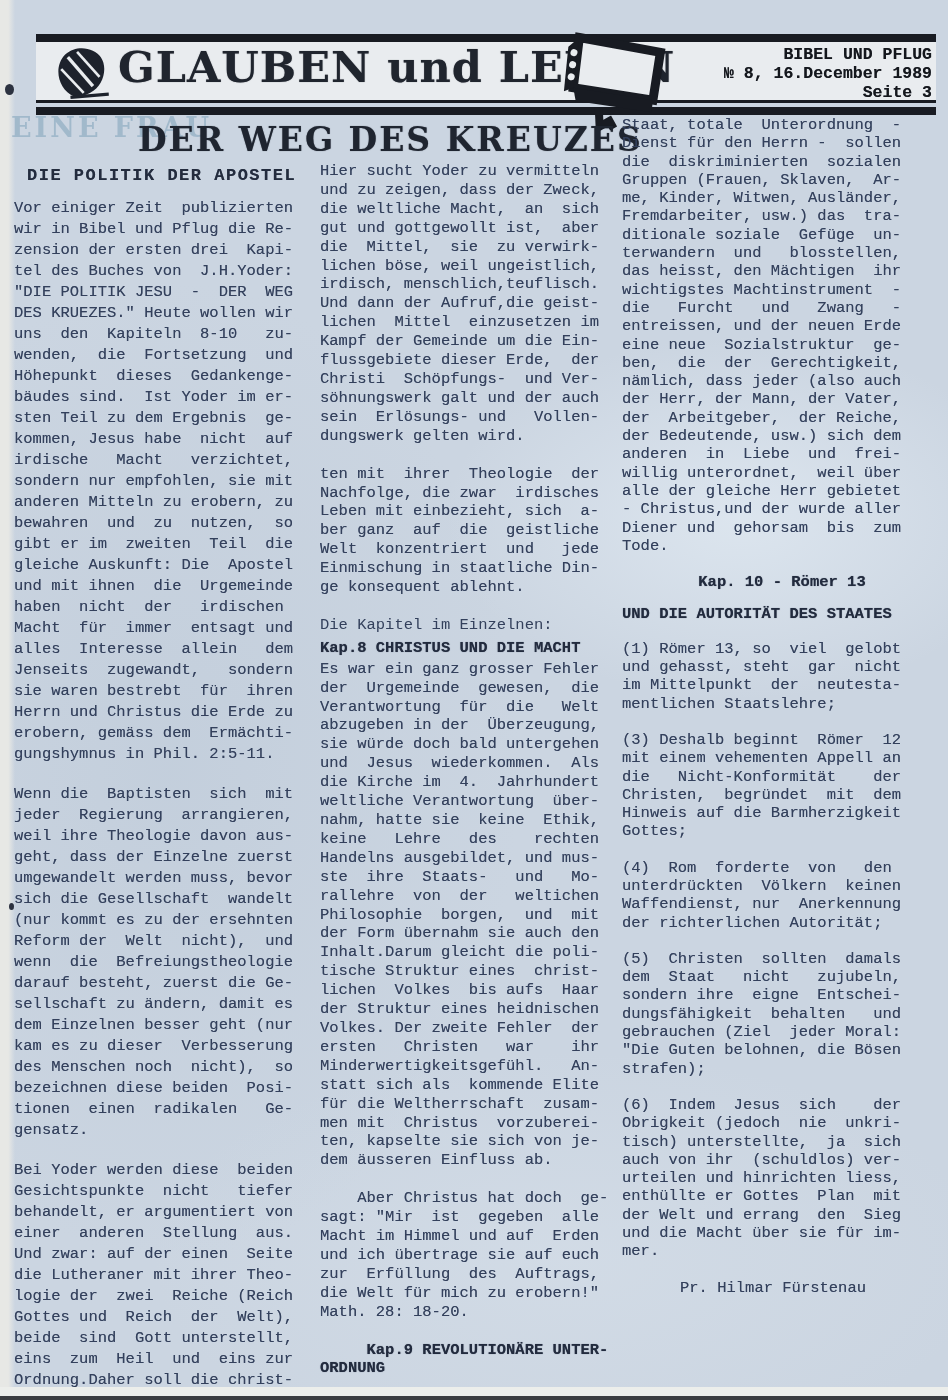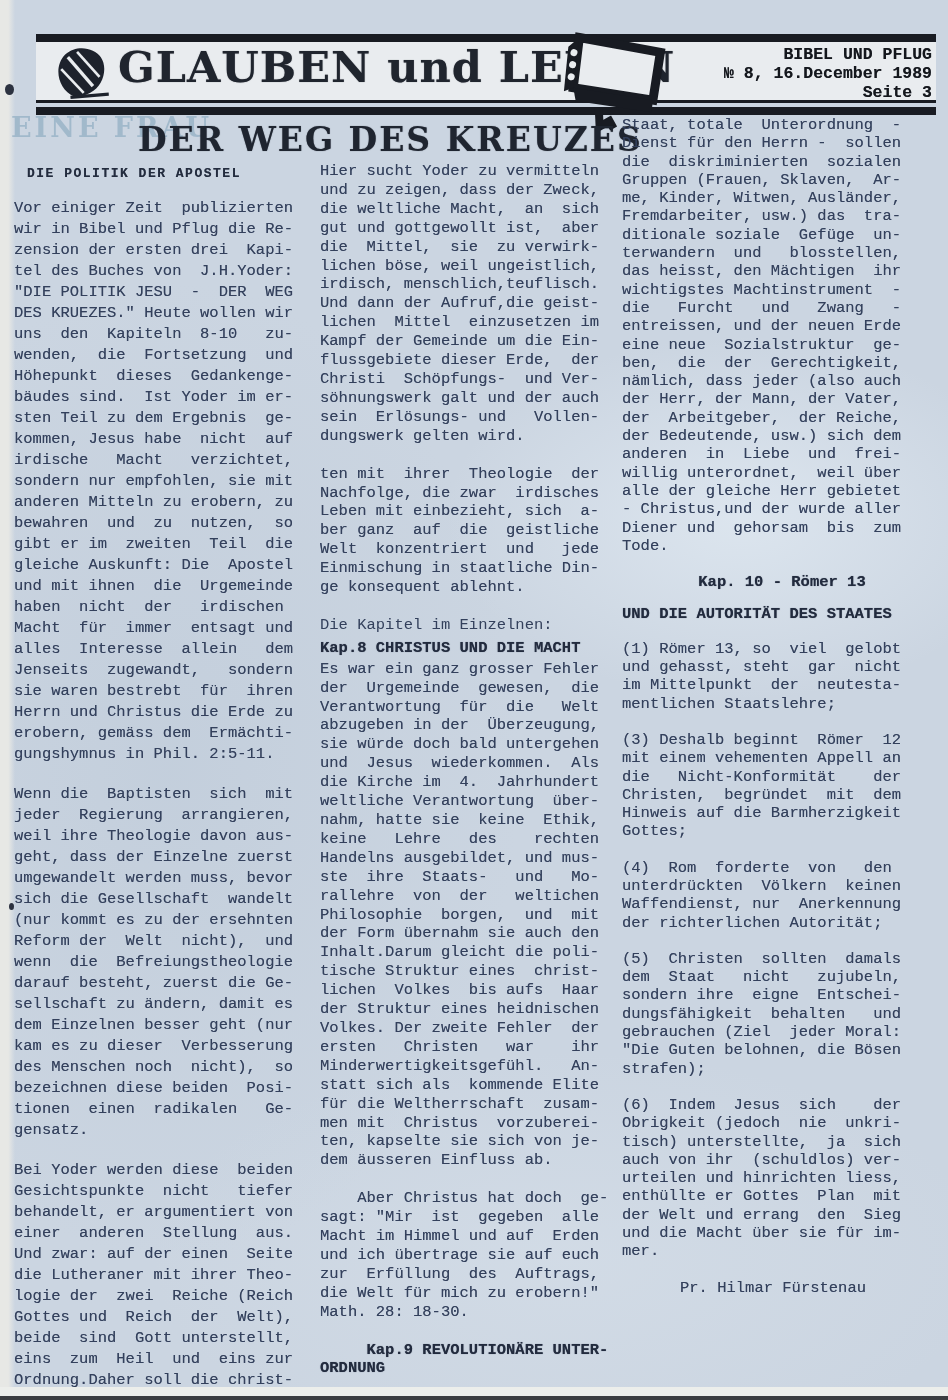--- a/index.html
+++ b/index.html
@@ -49,21 +49,21 @@
   }
 
   
   .article-title{
     position:absolute;left:138px;top:120px;width:462px;text-align:center;
     font-family:"DejaVu Serif",serif;font-weight:bold;font-size:33px;letter-spacing:2px;
     color:#1f2530;white-space:nowrap;text-shadow:0 0 1px rgba(31,37,48,.6);
   }
   .subhead{
     position:absolute;left:27px;top:166px;
-    font-weight:bold;font-size:13px;letter-spacing:1.5px;color:#232c3e;
+    font-weight:bold;font-size:17px;letter-spacing:1.5px;color:#232c3e;
     text-shadow:0 0 .6px rgba(35,44,62,.6);
   }
   .col{position:absolute;font-size:15.5px;}
   .col .para{margin:0 0 19px 0;white-space:pre-wrap;text-shadow:0 0 .6px rgba(51,64,92,.55);}
   .col .para:last-child{margin-bottom:7px;}
   .col1{left:14px;top:198px;width:304px;line-height:21px;}
   .col2{left:320px;top:162px;width:302px;line-height:18.9px;}
   .col3{left:622px;top:116px;width:320px;line-height:18.3px;}
   .col3 .para{margin-bottom:18px;}
   .intro-line{margin:0 0 4px 0;white-space:pre-wrap;}
@@ -242,21 +242,21 @@
 für die Weltherrschaft  zusam-
 men mit  Christus  vorzuberei-
 ten, kapselte sie sich von je-
 dem äusseren Einfluss ab.</p>
     <p class="para no-gap">    Aber Christus hat doch  ge-
 sagt: "Mir  ist  gegeben  alle
 Macht im Himmel und auf  Erden
 und ich übertrage sie auf euch
 zur  Erfüllung  des  Auftrags,
 die Welt für mich zu erobern!"
-Math. 28: 18-30.</p>
+Math. 28: 18-20.</p>
     <p class="kap-heading kap9">     Kap.9 REVOLUTIONÄRE UNTER-
 ORDNUNG</p>
     <p class="para">Durch freiwillige,  nicht  er-
 zwungene  wie  im  heidnischen</p>
   </div>
 
   <div class="col col3">
     <p class="para small-gap">Staat, totale  Unterordnung  -
 Dienst für den Herrn -  sollen
 die  diskriminierten  sozialen

